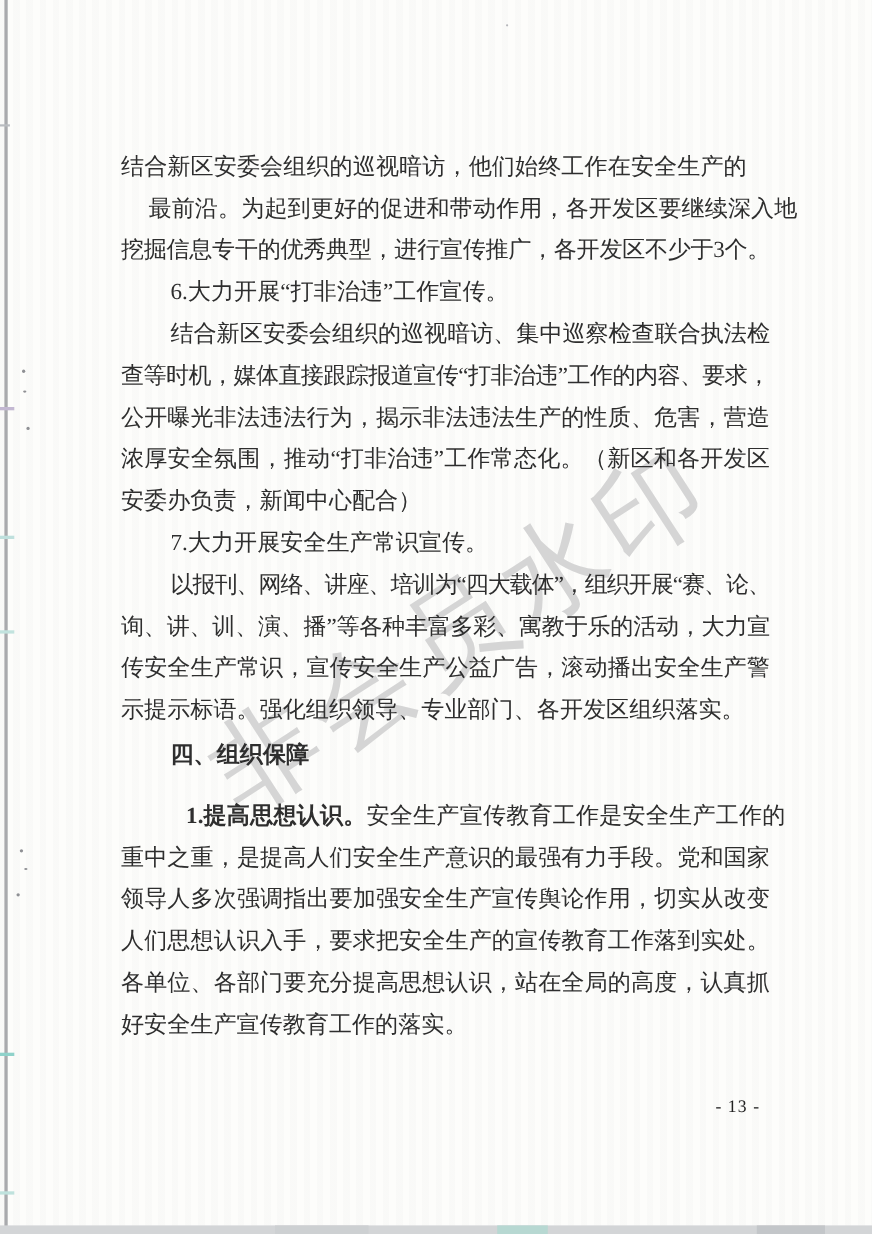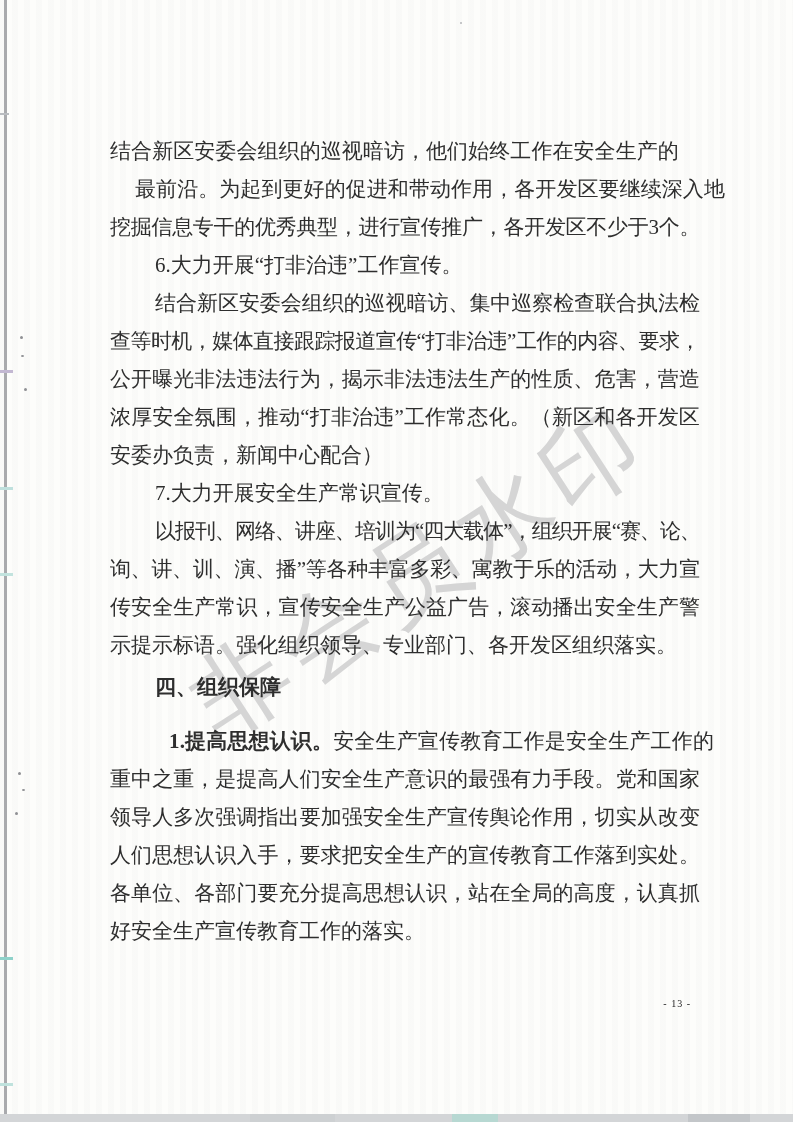--- a/index.html
+++ b/index.html
@@ -61,21 +61,21 @@
   .line.indent{padding-left:45px;}
   .line.heading{
     font-family:"Liberation Sans","DejaVu Sans",sans-serif;
     font-weight:700;margin-top:4px;
   }
   .line.heading + .line{margin-top:16px;}
   .lead{font-weight:600;margin-left:14px;}
   
   .page-number{
     position:absolute;right:102px;top:998px;z-index:2;
-    font-size:10px;letter-spacing:1px;color:#222;
+    font-size:16px;letter-spacing:1px;color:#222;
     font-family:"Liberation Serif","DejaVu Serif",serif;
   }
 </style>
 </head>
 <body>
 
 <div class="scan-stripes"></div>
 <div class="edge-line"></div>
 <div class="edge-dash"></div>
 <div class="tick t1"></div>

